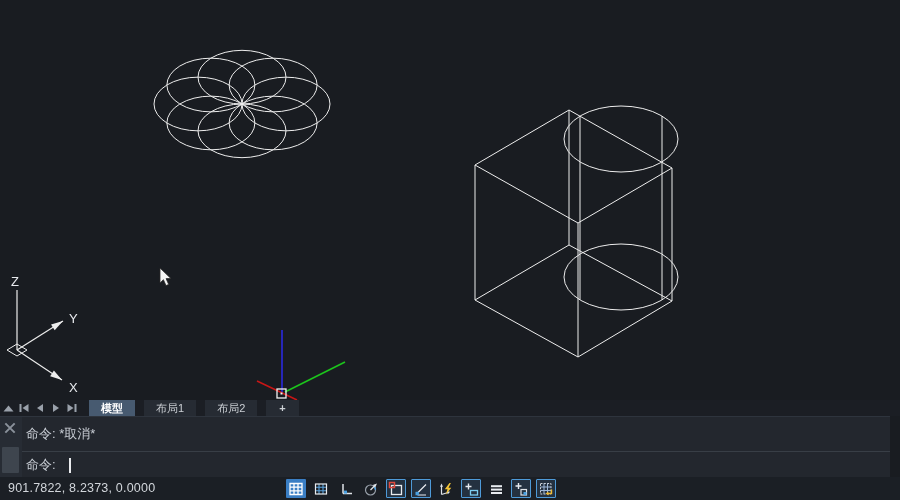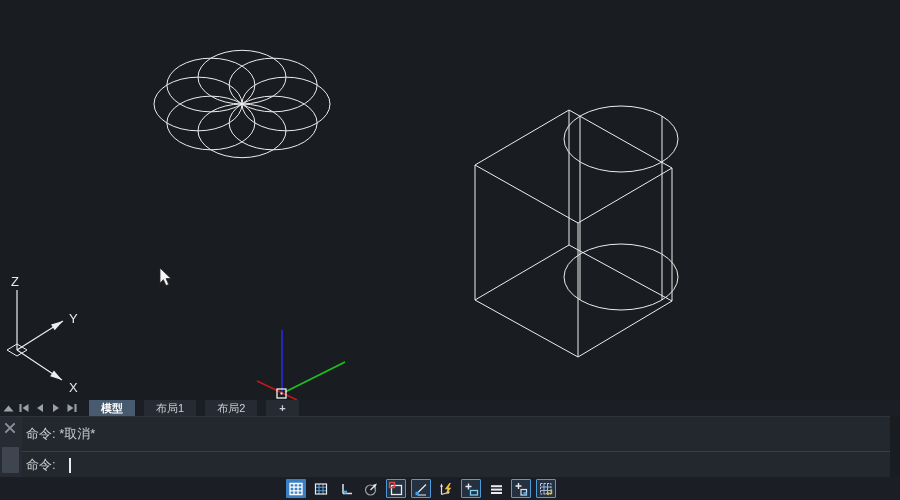--- a/index.html
+++ b/index.html
@@ -166,20 +166,21 @@
   <div id="cmd-history">
     <span>命令: *取消*</span>
   </div>
   <div id="cmd-input-row">
     <span>命令:</span>
     <span id="cmd-caret"></span>
   </div>
 </div>
 
 <div id="statusbar">
+  <span id="coords">901.7822, 8.2373, 0.0000</span>
   <div id="status-icons">
 
     <span class="sbtn filled">
       <svg width="16" height="16" viewBox="0 0 16 16">
         <path d="M2,2.5 h12 v11 h-12 z M6,2.5 v11 M10,2.5 v11 M2,6.2 h12 M2,9.8 h12" stroke="#ffffff" stroke-width="1.3" fill="none"></path>
       </svg>
     </span>
 
     <span class="sbtn">
       <svg width="16" height="16" viewBox="0 0 16 16">

